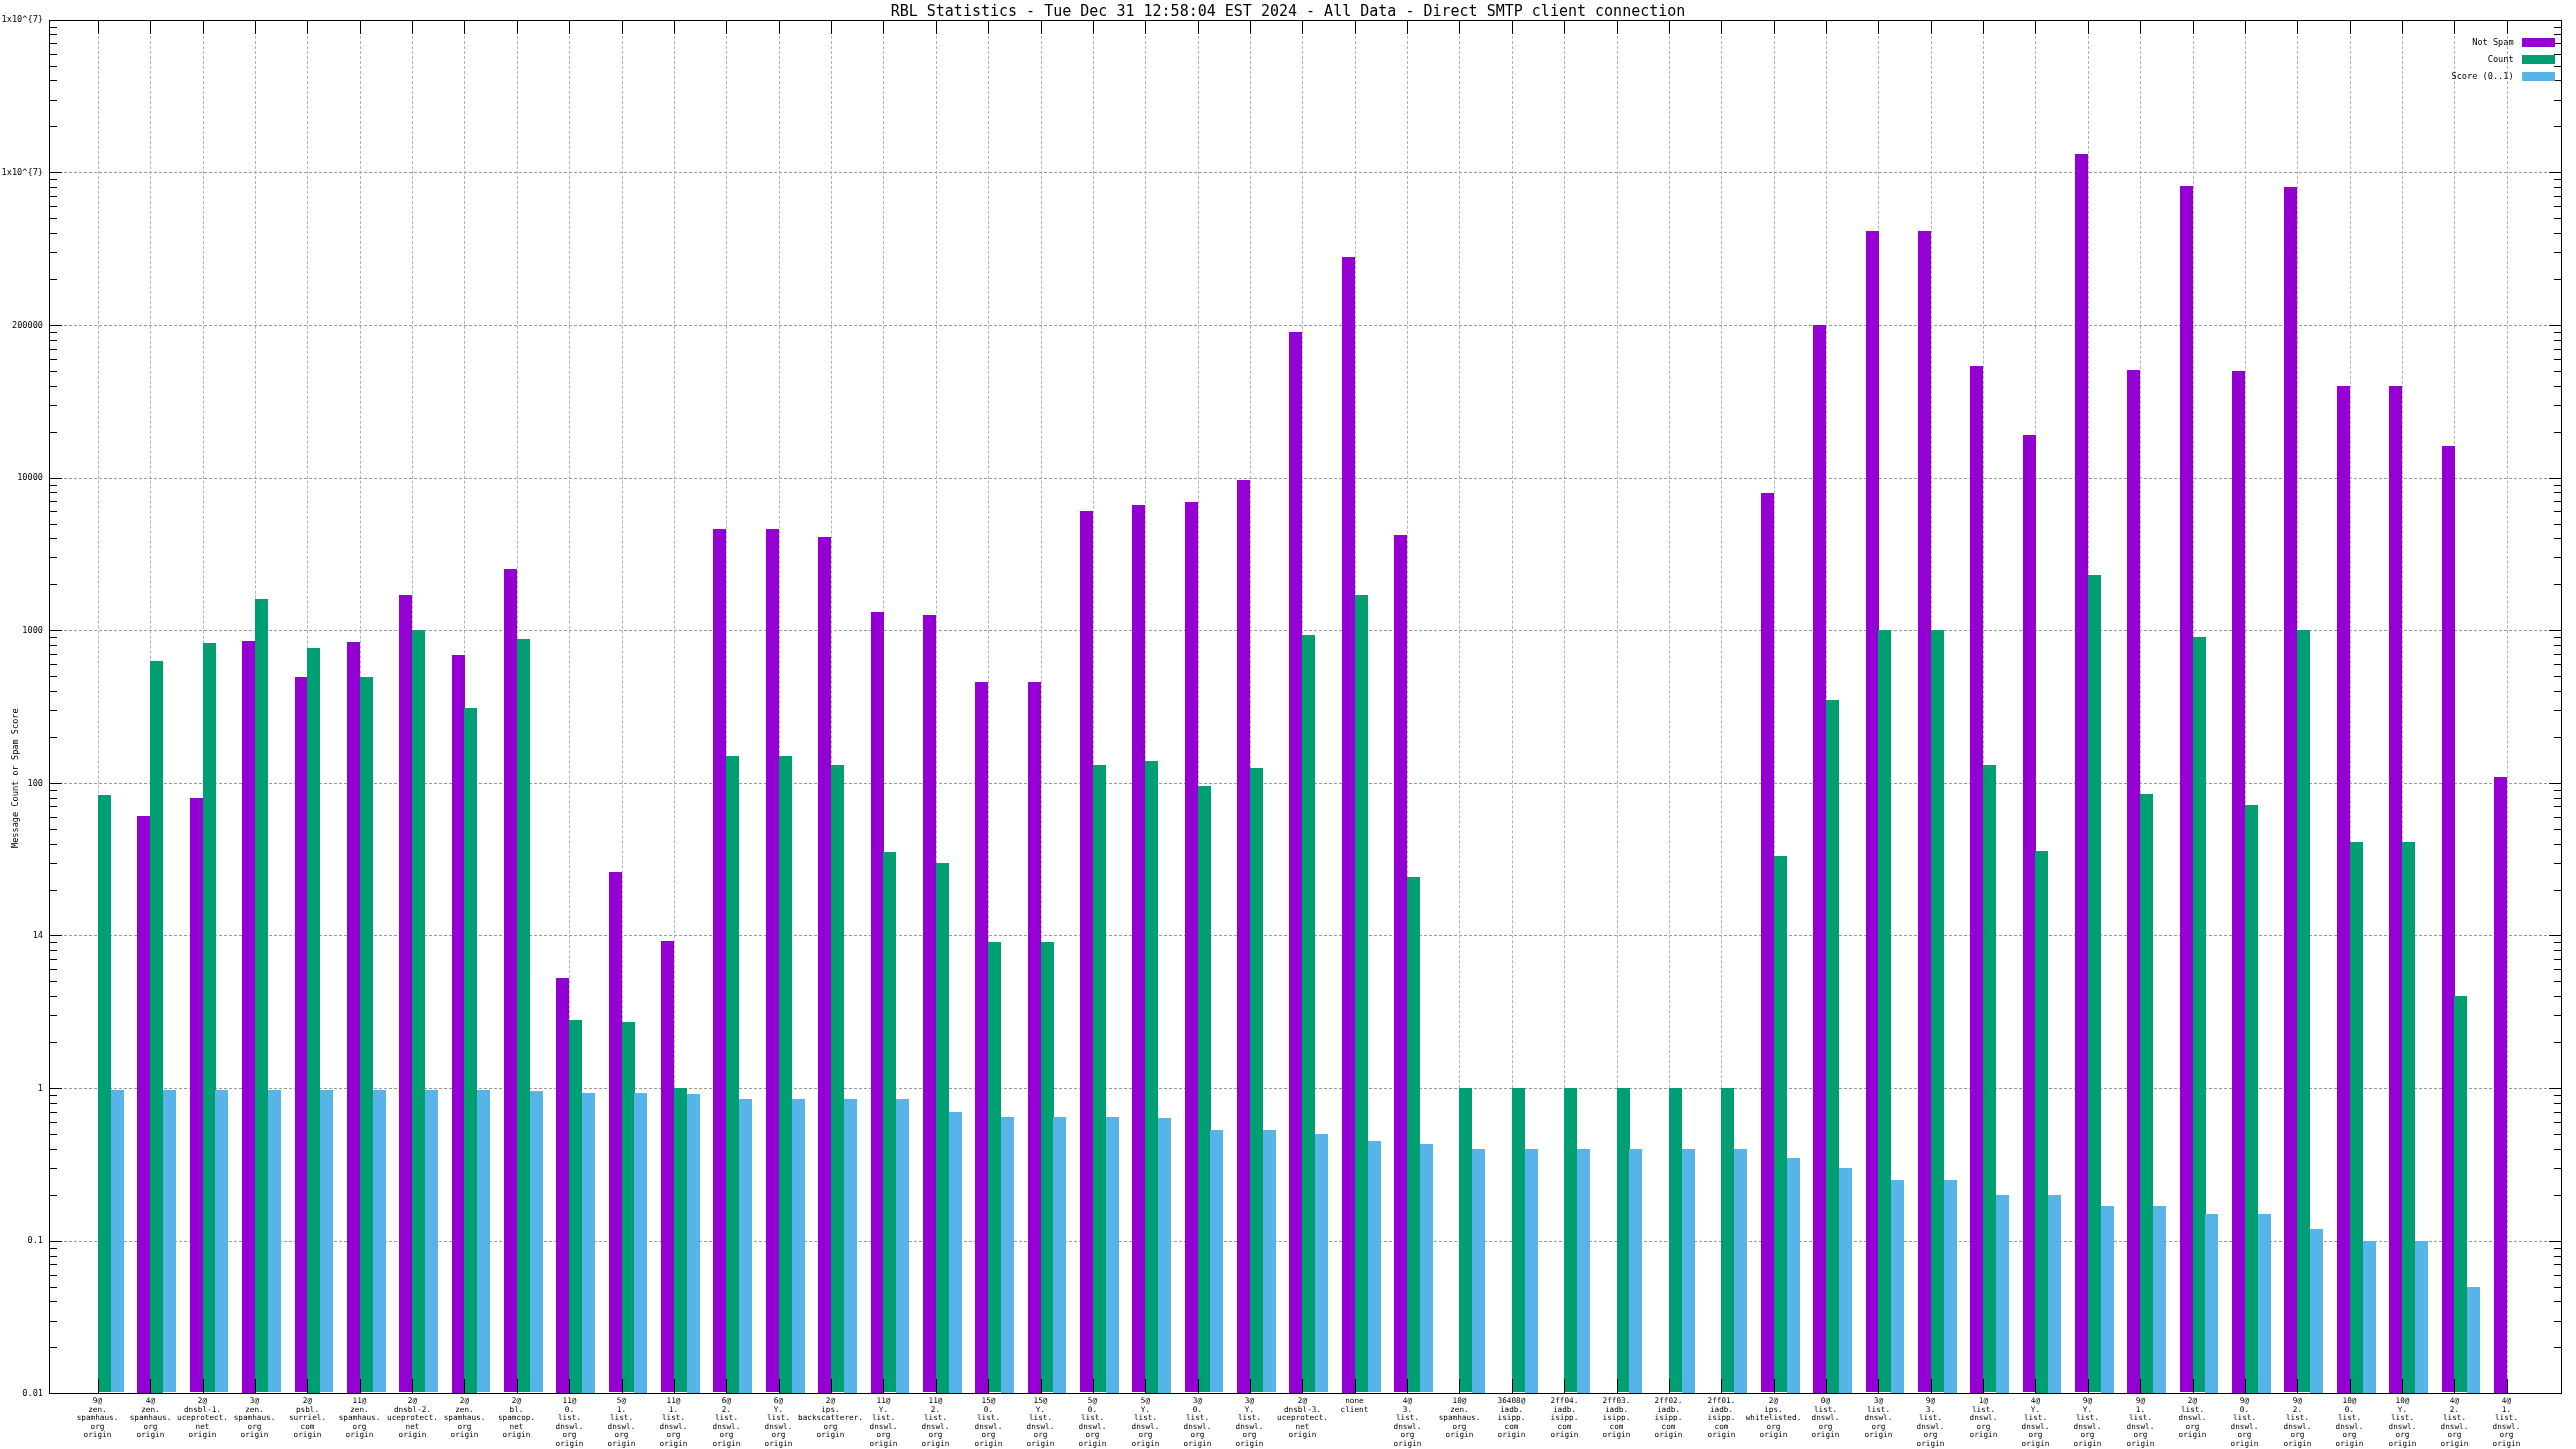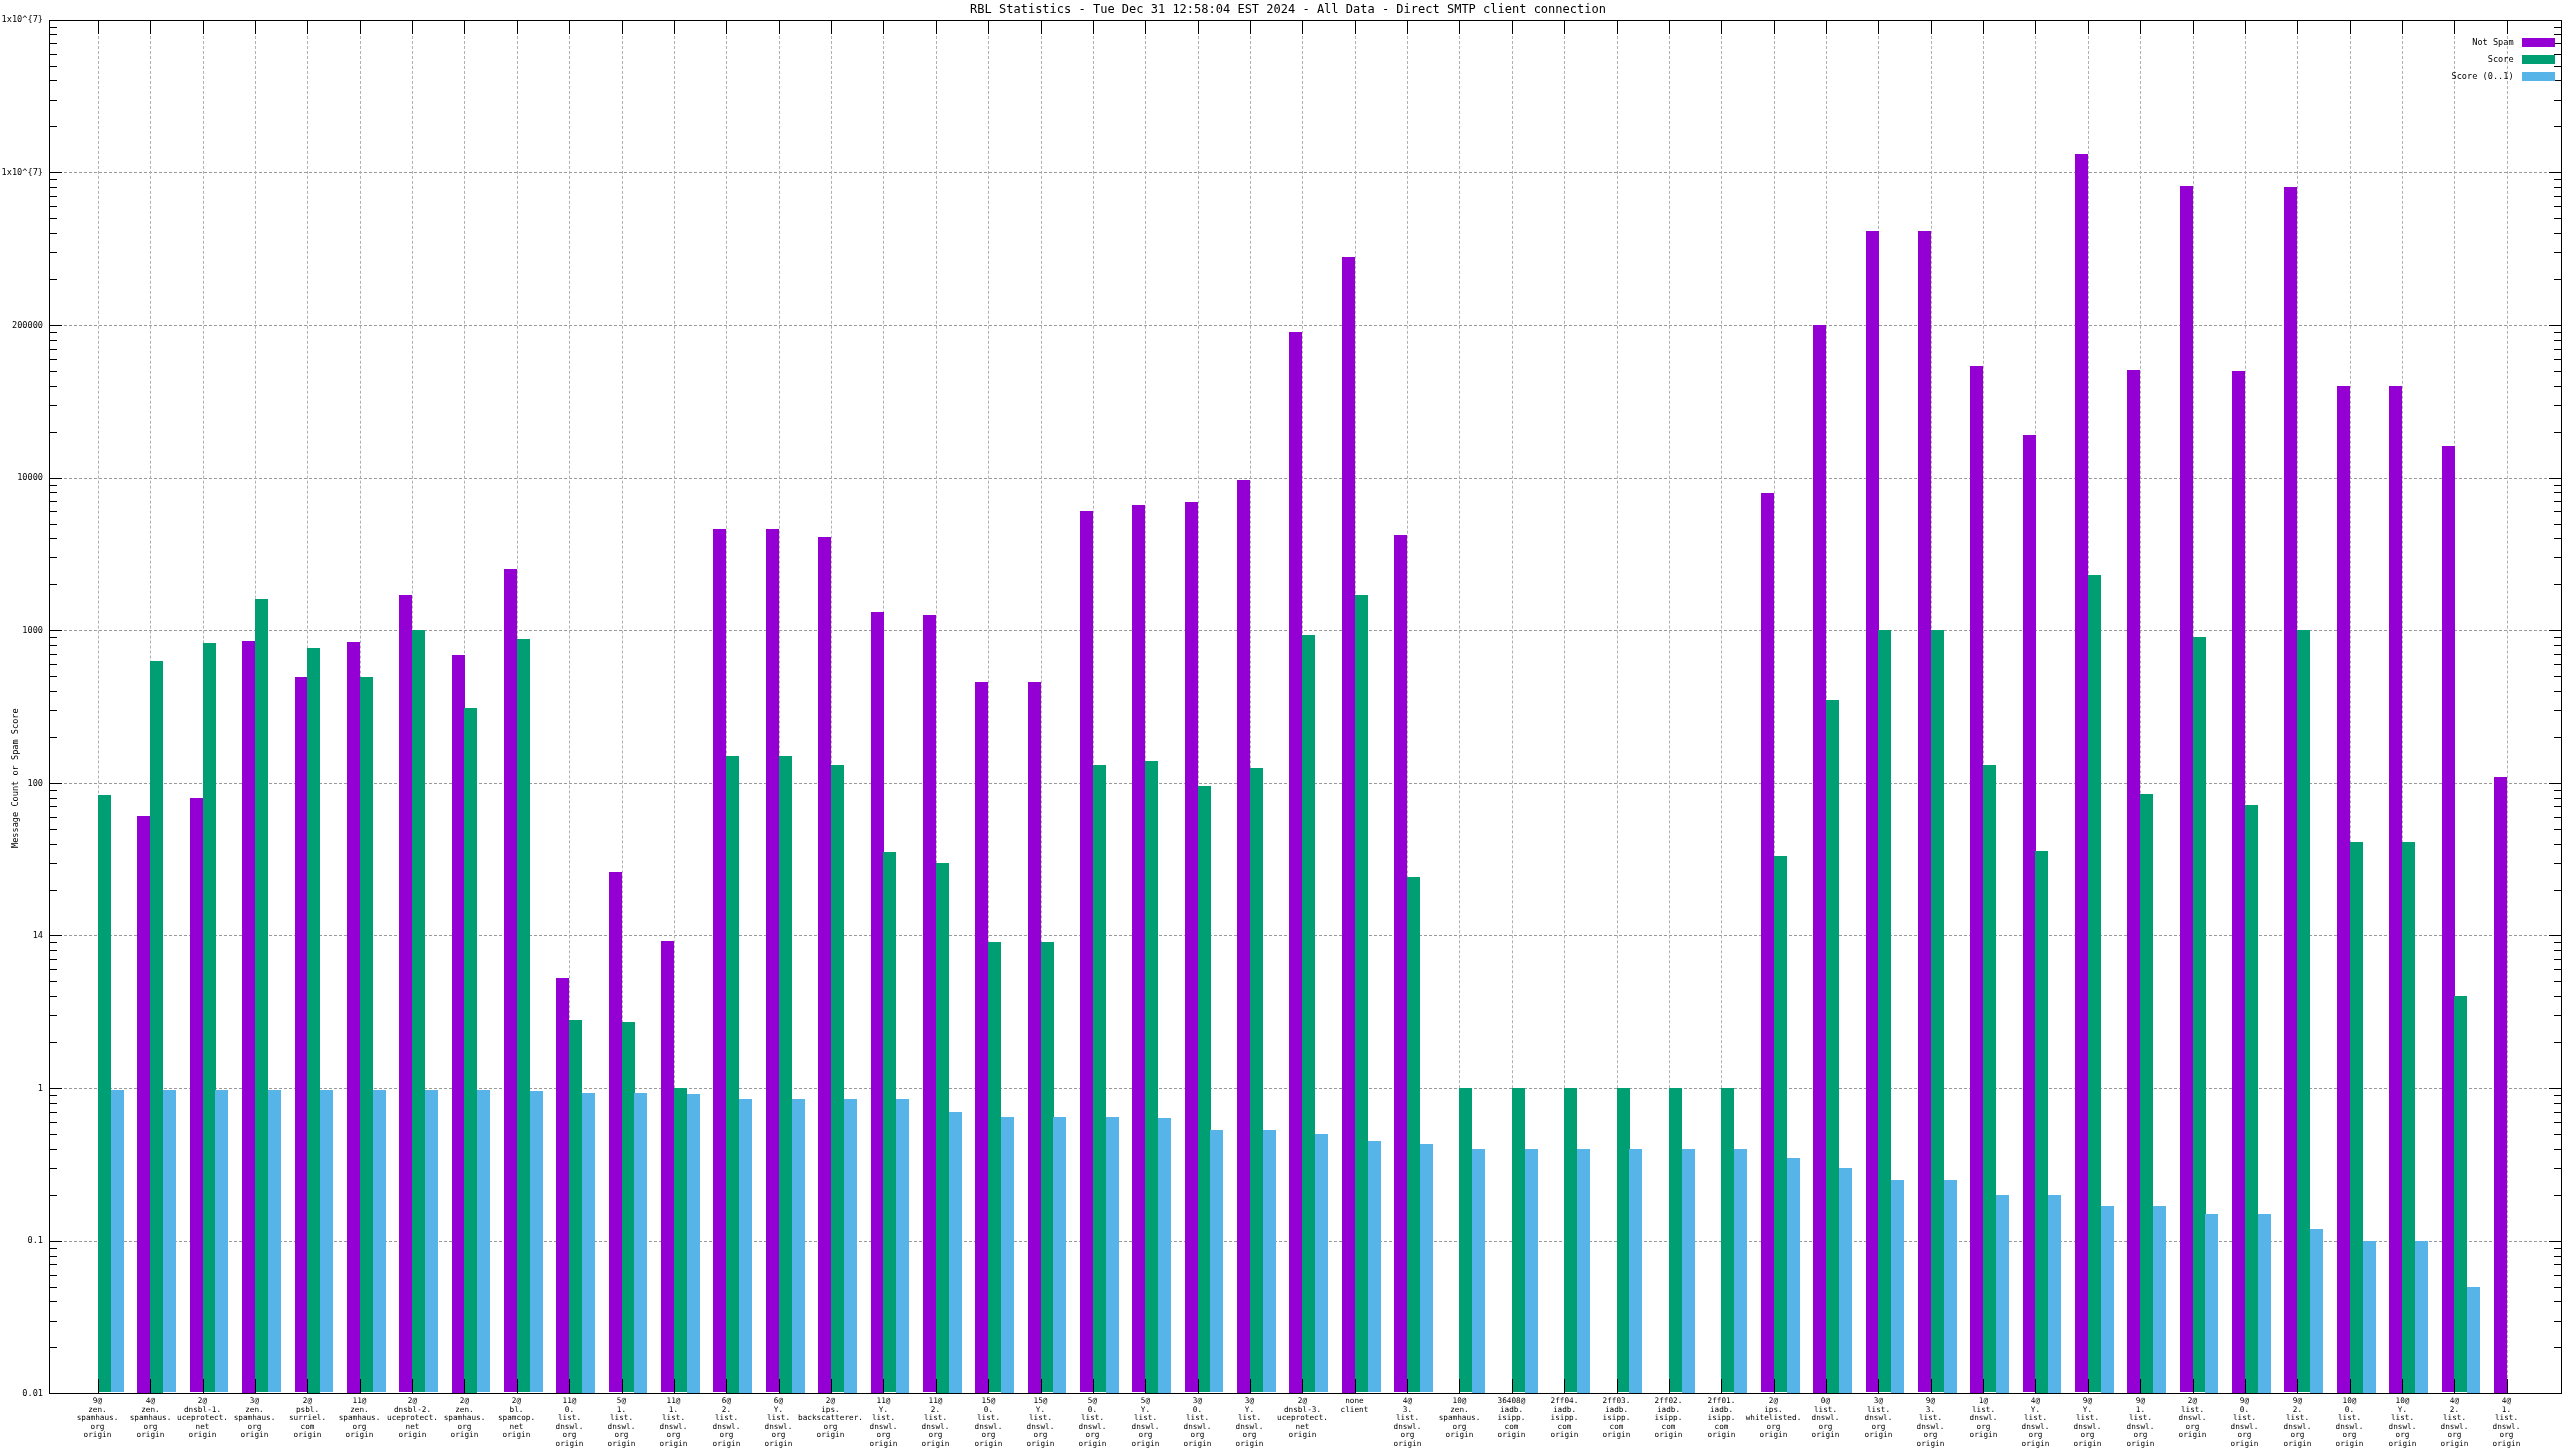--- a/index.html
+++ b/index.html
@@ -1,18 +1,18 @@
 <!DOCTYPE html>
 <html style="font-size:13.7px"><head>
 <meta charset="utf-8">
 <style>
   html,body{margin:0;padding:0;background:#fff;}
   #screenshot{position:relative;width:2576px;height:1449px;background:#ffffff;
     font-family:"DejaVu Sans Mono","Liberation Mono",monospace;color:#000;overflow:hidden;}
-  .title{position:absolute;top:1.7px;left:0;width:100%;text-align:center;font-size:12px;white-space:pre;}
+  .title{position:absolute;top:1.7px;left:0;width:100%;text-align:center;font-size:15px;white-space:pre;}
   .plot-border{position:absolute;border:0.9px solid #000;box-sizing:border-box;background:transparent;z-index:5;pointer-events:none;}
   .hgrid{position:absolute;border-top:0.9px dashed #9a9a9a;height:0;z-index:1;}
   .vgrid{position:absolute;border-left:0.9px dashed #b0b0b0;width:0;z-index:1;}
   .bar{position:absolute;z-index:3;}
   .tick{position:absolute;background:#000;z-index:4;}
   .ylab{position:absolute;text-align:right;font-size:8.6px;line-height:8.6px;white-space:pre;z-index:6;}
   .xlab{position:absolute;text-align:center;font-size:7.7px;line-height:8.6px;white-space:pre;z-index:6;}
   .yaxis-title{position:absolute;font-size:8.6px;transform:rotate(-90deg);transform-origin:left top;white-space:nowrap;z-index:6;}
   .legend-item{position:absolute;z-index:7;}
   .legend-text{position:absolute;right:0;top:0;font-size:8.6px;line-height:8.6px;white-space:pre;}
@@ -733,21 +733,21 @@
 org
 origin</div>
     </div>
   <div class="plot-border" style="left:49px;top:19.7px;width:2513px;height:1374px;"></div>
   <div id="legend">
       <div class="legend-item" style="right: 21.4px; top: 38px; width: 154px; height: 10.3px;">
         <span class="legend-text" style="right: 41px;">Not Spam</span>
         <span class="legend-swatch" style="left: auto; right: 0px; background: rgb(148, 0, 211);"></span>
       </div>
       <div class="legend-item" style="right: 21.4px; top: 55px; width: 154px; height: 10.3px;">
-        <span class="legend-text" style="right: 41px;">Score</span>
+        <span class="legend-text" style="right: 41px;">Count</span>
         <span class="legend-swatch" style="left: auto; right: 0px; background: rgb(0, 158, 115);"></span>
       </div>
       <div class="legend-item" style="right: 21.4px; top: 72px; width: 154px; height: 10.3px;">
         <span class="legend-text" style="right: 41px;">Score (0..1)</span>
         <span class="legend-swatch" style="left: auto; right: 0px; background: rgb(86, 180, 233);"></span>
       </div>
     </div>
 </div>
 
 

